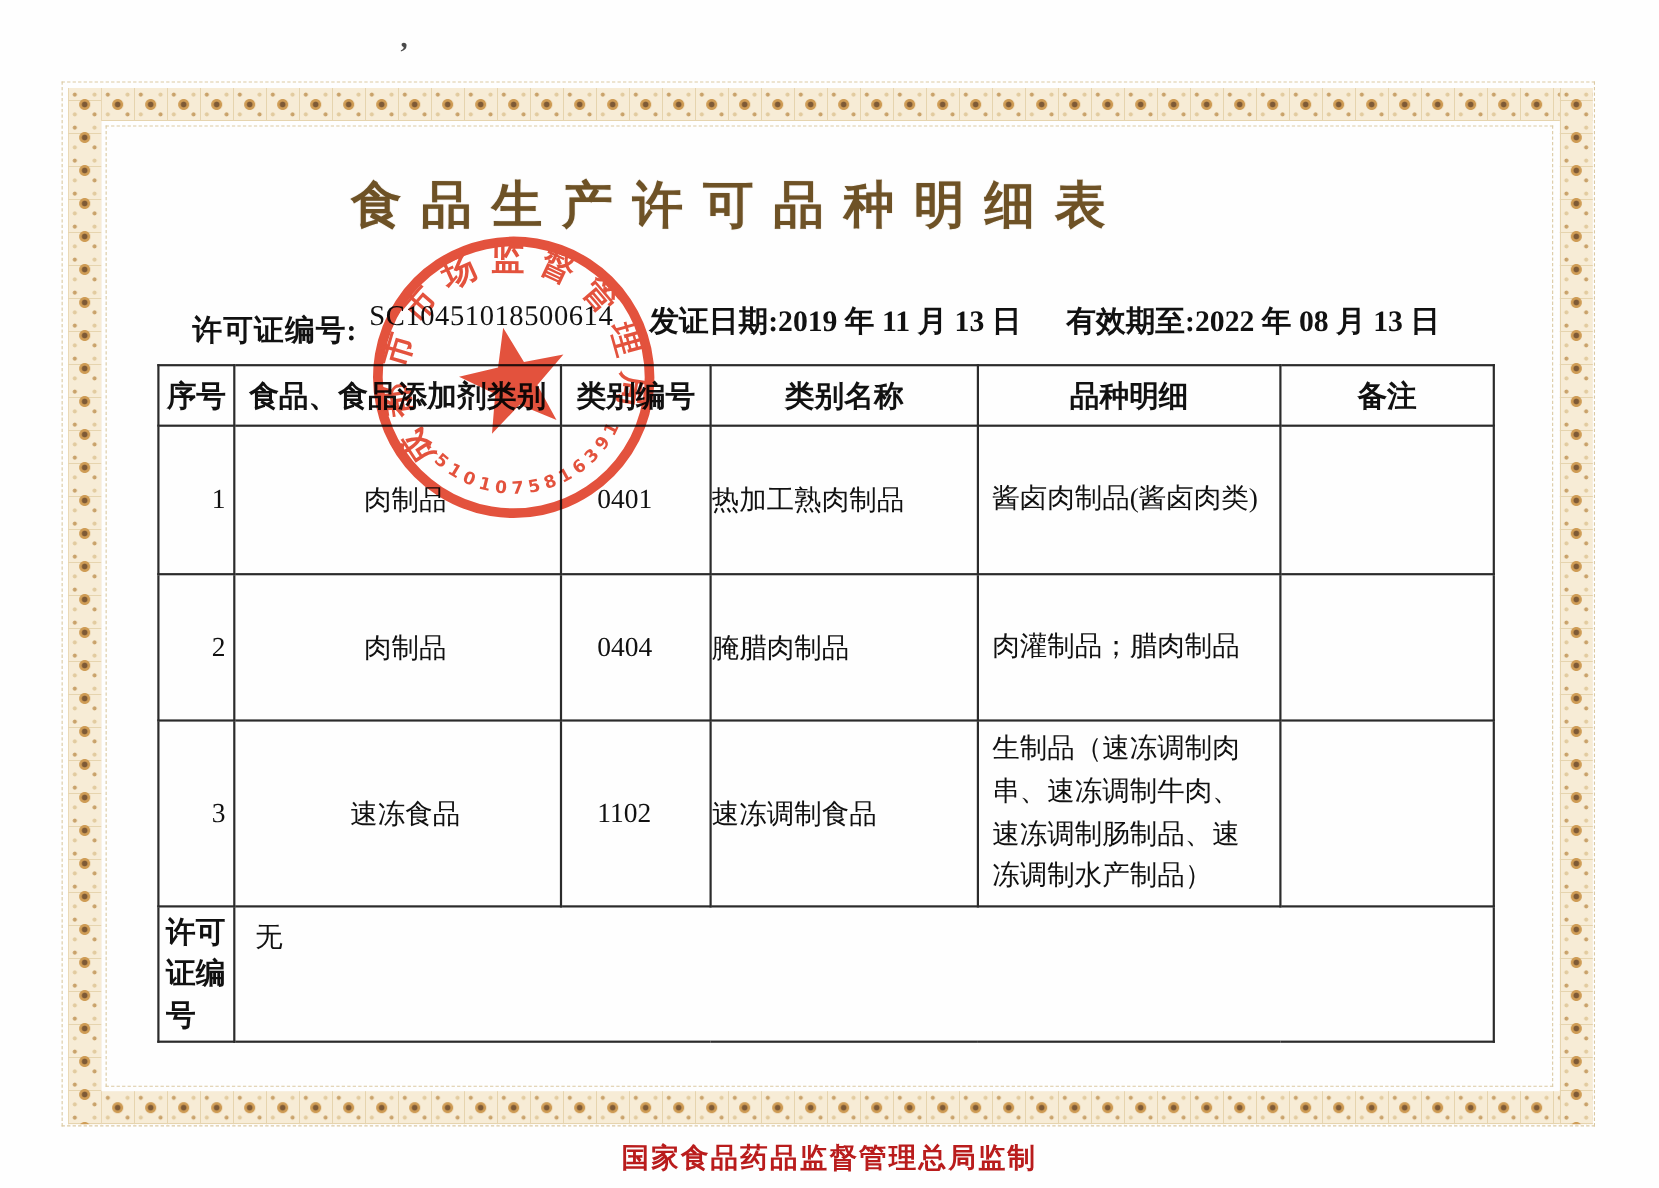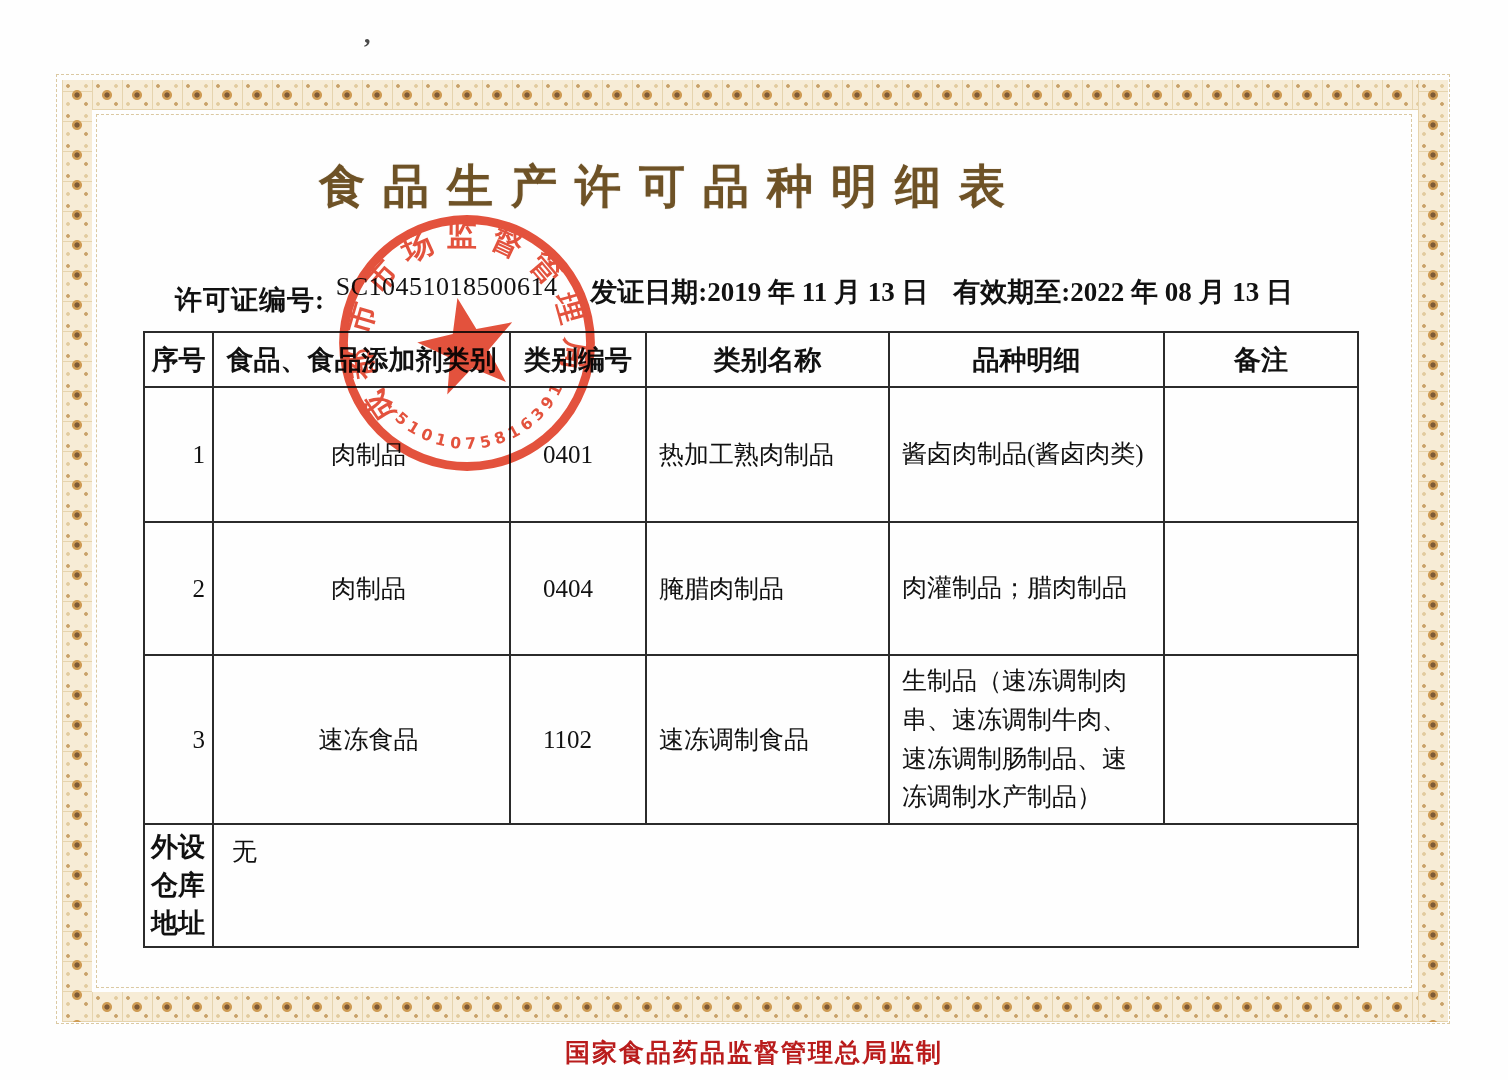--- a/index.html
+++ b/index.html
@@ -37,42 +37,42 @@
     text-align:center;font-size:46px;font-weight:bold;
     letter-spacing:18px;text-indent:18px;color:#6e5226;
     text-shadow:0 0 1px rgba(110,82,38,.45);
   }
 
   
   .license-line{position:absolute;left:175px;top:268px;width:1240px;white-space:nowrap;font-size:27px;}
   .license-label{position:relative;top:14px;font-weight:bold;letter-spacing:1px;}
   .license-number{position:relative;top:0;margin-left:4px;font-size:26px;letter-spacing:.5px;text-align:center;}
   .license-dates{position:relative;top:6px;margin-left:26px;font-weight:bold;}
-  .license-dates .valid{margin-left:18px;}
+  .license-dates .valid{margin-left:34px;}
 
   
   table.license-table{
     position:absolute;left:143px;top:331px;
     border-collapse:collapse;table-layout:fixed;width:1214px;
     font-size:25px;
   }
   .license-table th,.license-table td{
     border:2px solid #2b2b2b;padding:0;vertical-align:middle;
     overflow:hidden;
   }
   .license-table th{font-size:27px;font-weight:bold;text-align:center;}
   tr.row-header{height:55px;}
   tr.row-1{height:135px;}
   tr.row-2{height:133px;}
   tr.row-3{height:137px;}
   tr.row-warehouse{height:117px;}
   td.cell-index{text-align:right;padding-right:7px;}
   td.cell-category{padding-left:14px;text-align:center;}
   td.cell-code{padding-left:32px;}
-  td.cell-name{padding-left:12px;}
+  td.cell-name{padding-left:0;}
   td.cell-detail{padding:6px 12px;line-height:1.55;border-radius:16px;}
   td.cell-warehouse-label{
     font-size:27px;font-weight:bold;line-height:1.4;
     padding:4px 6px;text-align:left;
   }
   td.cell-warehouse-value{vertical-align:top;padding:10px 0 0 18px;}
 
   
   .seal{
     position:absolute;left:320px;top:196px;width:294px;height:294px;
@@ -149,21 +149,21 @@
   </tr>
   <tr class="row-3">
     <td class="cell-index">3</td>
     <td class="cell-category">速冻食品</td>
     <td class="cell-code">1102</td>
     <td class="cell-name">速冻调制食品</td>
     <td class="cell-detail">生制品（速冻调制肉串、速冻调制牛肉、速冻调制肠制品、速冻调制水产制品）</td>
     <td class="cell-remark"></td>
   </tr>
   <tr class="row-warehouse">
-    <td class="cell-warehouse-label">外设仓库地址</td>
+    <td class="cell-warehouse-label">许可证编号</td>
     <td class="cell-warehouse-value" colspan="5">无</td>
   </tr>
 </tbody>
   </table>
 
 <svg class="seal" viewBox="0 0 300 300">
   <circle cx="150" cy="150" r="126" fill="none" stroke="#e13a22" stroke-width="9"></circle>
   <polygon fill="#e13a22" points="150,103 162.3,138 199.5,138.9 170,161.5 180.6,197.1 150,176 119.4,197.1 130,161.5 100.5,138.9 137.7,138"></polygon>
   <defs>
     <path id="ringPath" d="M 68 207 A 100 100 0 1 1 232 207" fill="none"></path>

